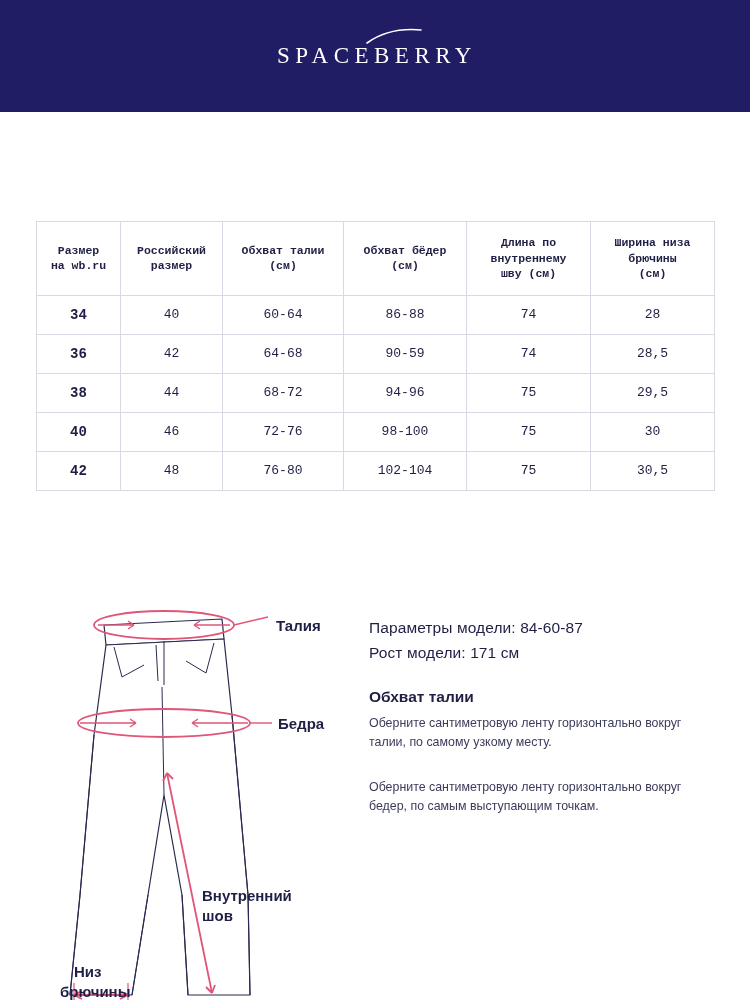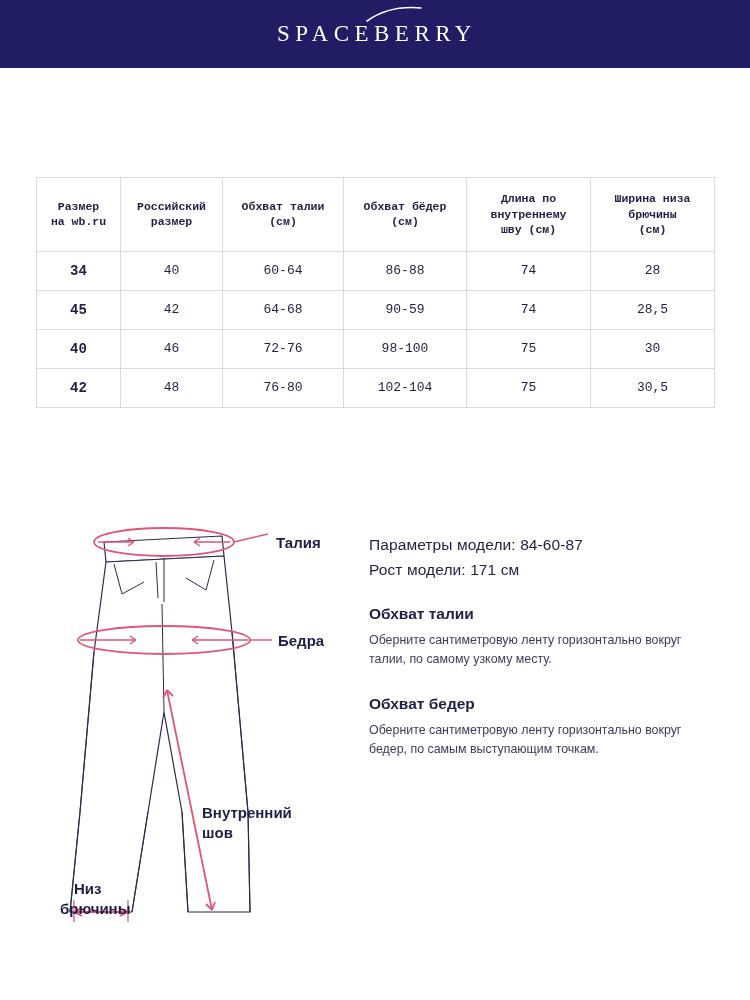--- a/index.html
+++ b/index.html
@@ -12,21 +12,21 @@
     height: 1000px;
     background: #ffffff;
     font-family: "Liberation Sans", sans-serif;
     color: #1a1a3c;
     overflow: hidden;
   }
 
   
   .header {
     width: 750px;
-    height: 68px;
+    height: 112px;
     background: #211d64;
     display: flex;
     align-items: center;
     justify-content: center;
     position: relative;
   }
   .brand {
     color: #ffffff;
     font-size: 23px;
     letter-spacing: 5.5px;
@@ -158,26 +158,34 @@
     <tbody>
       <tr>
         <td class="first-col">34</td>
         <td>40</td>
         <td>60-64</td>
         <td>86-88</td>
         <td>74</td>
         <td>28</td>
       </tr>
       <tr>
-        <td class="first-col">45</td>
+        <td class="first-col">36</td>
         <td>42</td>
         <td>64-68</td>
         <td>90-59</td>
         <td>74</td>
         <td>28,5</td>
+      </tr>
+      <tr>
+        <td class="first-col">38</td>
+        <td>44</td>
+        <td>68-72</td>
+        <td>94-96</td>
+        <td>75</td>
+        <td>29,5</td>
       </tr>
       <tr>
         <td class="first-col">40</td>
         <td>46</td>
         <td>72-76</td>
         <td>98-100</td>
         <td>75</td>
         <td>30</td>
       </tr>
       <tr>
@@ -248,18 +256,17 @@
   <div class="info">
     <div class="model-line">Параметры модели: 84-60-87</div>
     <div class="model-line">Рост модели: 171 см</div>
 
     <div class="info-block">
       <h3>Обхват талии</h3>
       <p>Оберните сантиметровую ленту горизонтально вокруг талии, по самому узкому месту.</p>
     </div>
 
     <div class="info-block">
-      <h3>Обхват бедер</h3>
       <p>Оберните сантиметровую ленту горизонтально вокруг бедер, по самым выступающим точкам.</p>
     </div>
 
   </div>
 </div>
 
 </body></html>

